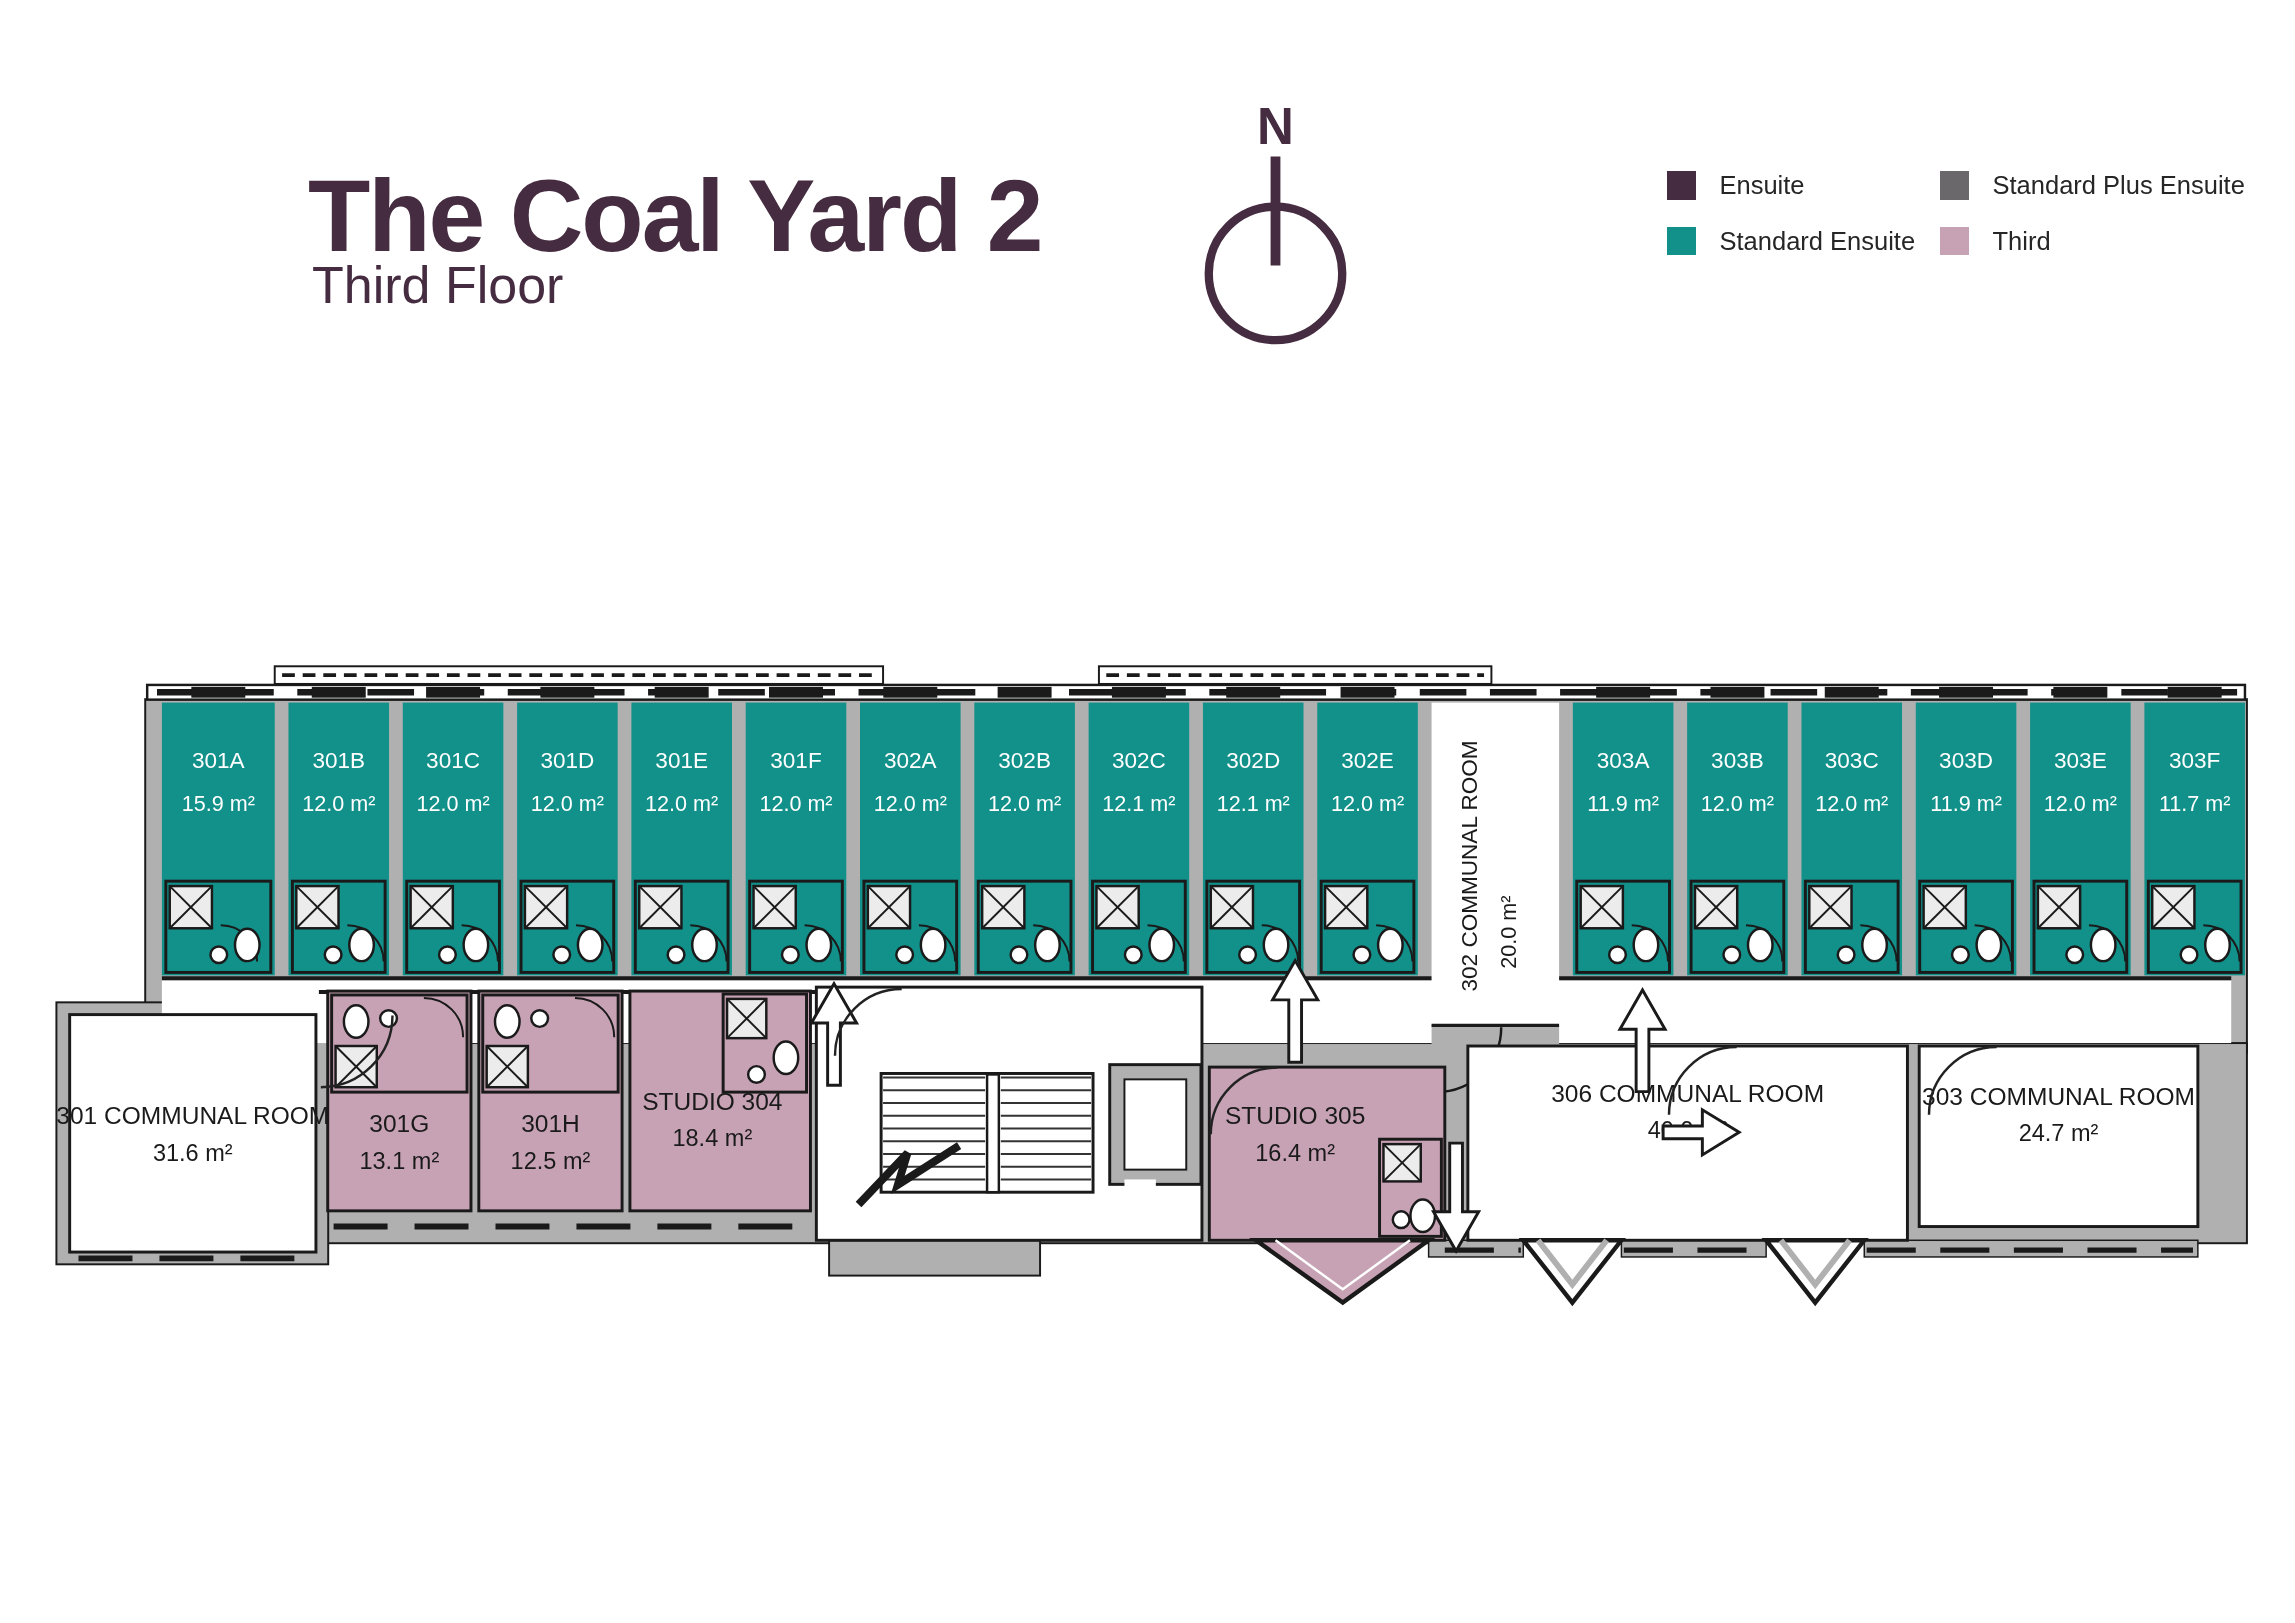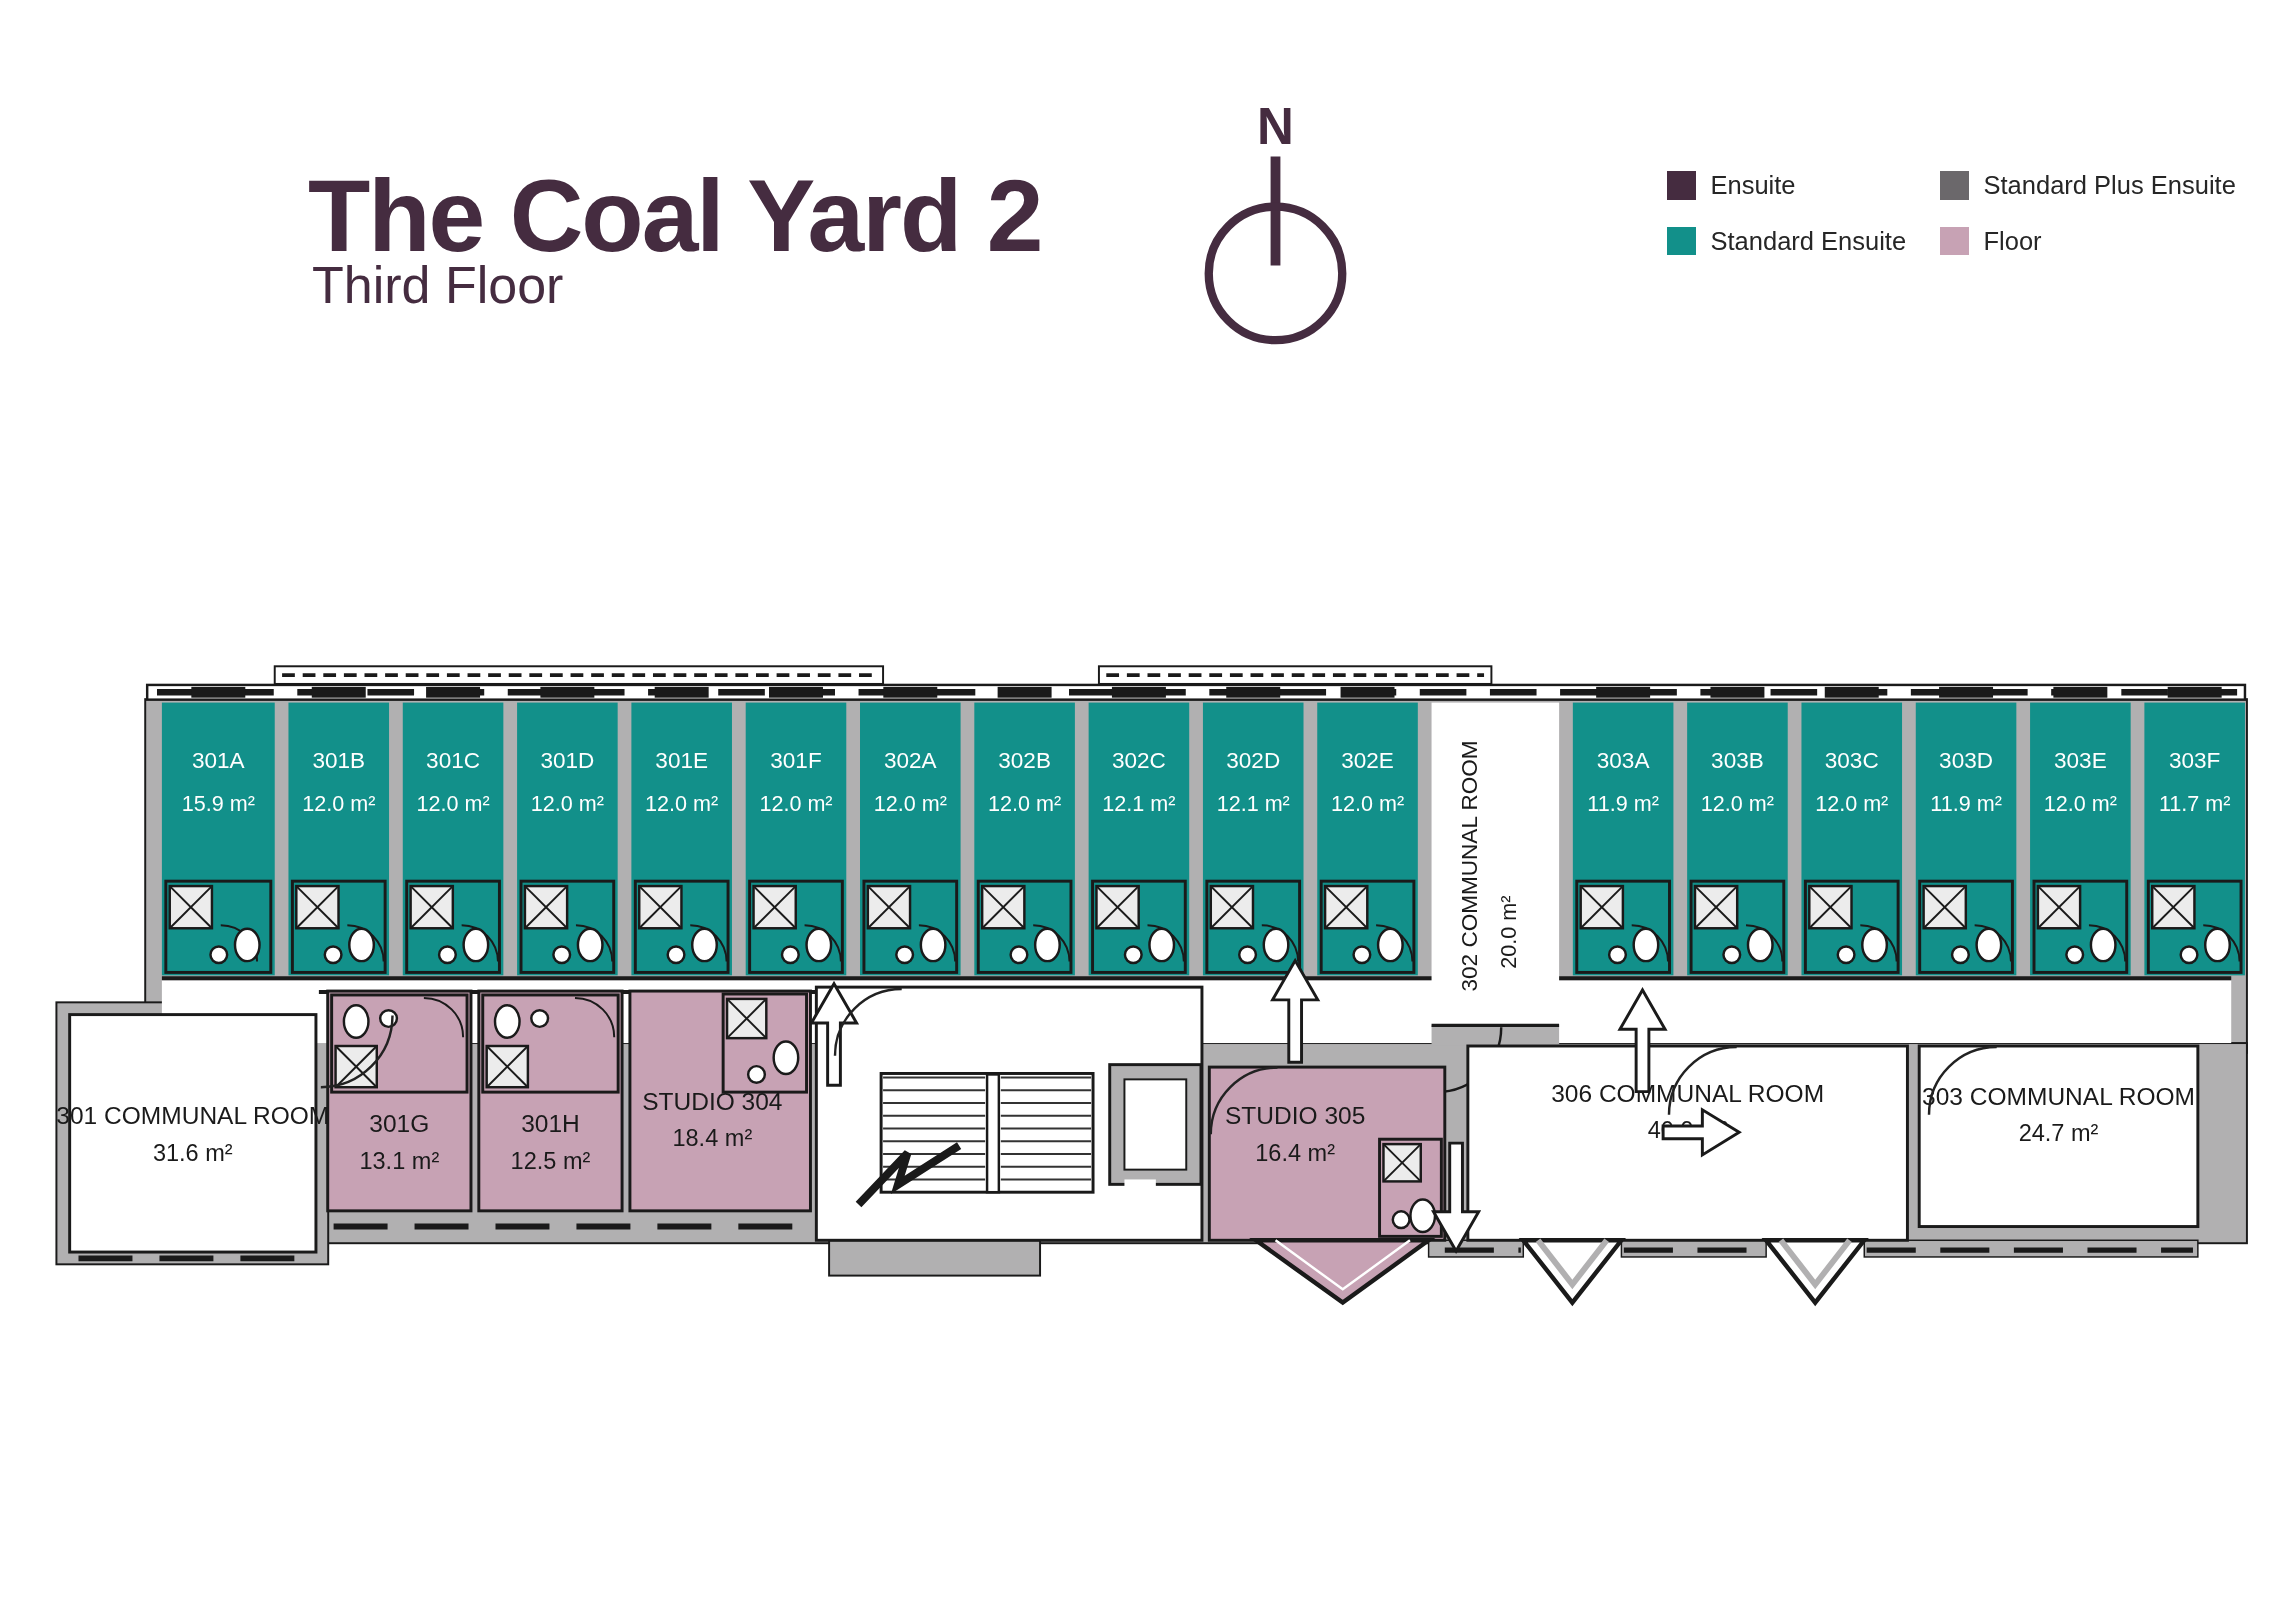--- a/index.html
+++ b/index.html
@@ -8,21 +8,21 @@
        font-family:"Liberation Sans",sans-serif;color:#1a1a1a;}
   .title{position:absolute;left:308px;top:124px;font-size:102px;font-weight:700;
          letter-spacing:-2px;color:#452C40;white-space:nowrap;margin-top:34px;}
   .subtitle{position:absolute;left:312px;top:255px;font-size:52px;font-weight:400;
             color:#452C40;white-space:nowrap;}
   .compass{position:absolute;left:1191px;top:83px;}
   .legend{position:absolute;left:1667px;top:171px;width:569px;
           display:grid;grid-template-columns:273px auto;grid-row-gap:26.5px;}
   .legend-item{display:flex;align-items:center;}
   .swatch{width:28.5px;height:28.5px;display:inline-block;flex:0 0 28.5px;}
-  .legend-label{margin-left:15px;font-size:25.5px;color:#262626;white-space:nowrap;}
+  .legend-label{margin-left:24px;font-size:25.5px;color:#262626;white-space:nowrap;}
   #plan-svg{position:absolute;left:0;top:0;width:2295px;height:1623px;}
   #plan-svg text{font-family:"Liberation Sans",sans-serif;}
 </style>
 </head>
 <body>
 
 <svg id="plan-svg" viewBox="0 0 4678 3308">
     <rect x="296" y="1425" width="4284" height="721" fill="#B1B0B1" stroke="#1A1A1A" stroke-width="4"></rect>
     <rect x="650" y="2126" width="3930" height="408" fill="#B1B0B1" stroke="#1A1A1A" stroke-width="4"></rect>
     <rect x="115" y="2043" width="554" height="534" fill="#B1B0B1" stroke="#1A1A1A" stroke-width="4"></rect>
@@ -394,16 +394,16 @@
   <div class="legend-item">
     <span class="swatch" style="background: rgb(107, 104, 107);"></span>
     <span class="legend-label">Standard Plus Ensuite</span>
   </div>
   <div class="legend-item">
     <span class="swatch" style="background: rgb(18, 144, 138);"></span>
     <span class="legend-label">Standard Ensuite</span>
   </div>
   <div class="legend-item">
     <span class="swatch" style="background: rgb(199, 162, 180);"></span>
-    <span class="legend-label">Floor</span>
+    <span class="legend-label">Third</span>
   </div>
 </div>
 
 
 </body></html>

